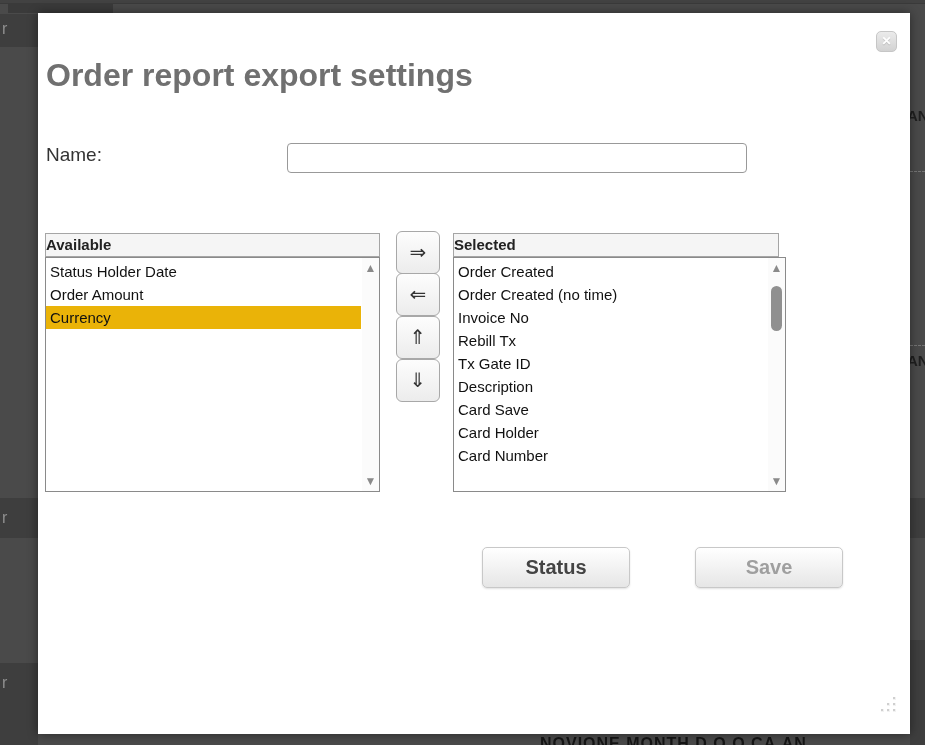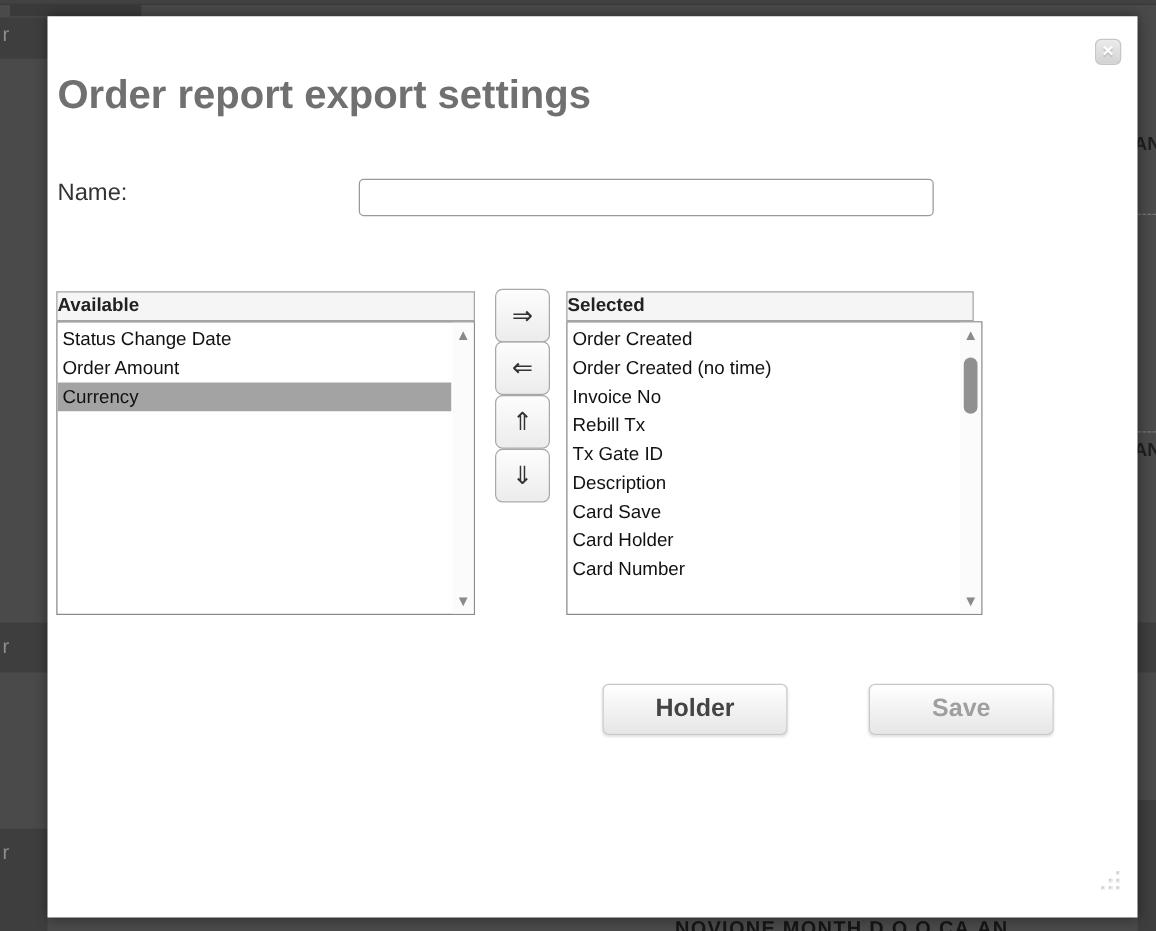--- a/index.html
+++ b/index.html
@@ -69,21 +69,21 @@
     background: #ffffff; border: 1px solid #8a8a8a;
     overflow: hidden;
   }
   .list-items { position:absolute; left:0; top:2px; right:18px; }
   .list-item {
     height: 23px; line-height: 23px;
     font-size: 15px; color: #111111;
     padding: 0 4px; white-space: nowrap; overflow: hidden;
     cursor: default;
   }
-  .list-item.highlighted { background: #a3a3a3; }
+  .list-item.highlighted { background: #eab308; }
 
   .vscroll {
     position: absolute; top: 0; right: 0; bottom: 0; width: 17px;
     background: #fbfbfb;
   }
   .vscroll .arrow {
     position: absolute; left: 0; width: 17px; height: 16px;
     color: #8a8a8a; font-size: 12px; line-height: 16px; text-align: center;
     cursor: pointer;
   }
@@ -157,21 +157,21 @@
     <div class="close-btn">✕</div>
 
     <h1 class="dlg-title">Order report export settings</h1>
 
     <label class="name-label">Name:</label>
     <input class="name-input" type="text" value="" style="">
 
     <div class="list-header" style="left:7px; width:335px;">Available</div>
     <div class="list-box" style="left:7px; width:335px;">
       <div class="list-items">
-          <div class="list-item">Status Change Date</div>
+          <div class="list-item">Status Holder Date</div>
           <div class="list-item">Order Amount</div>
           <div class="list-item highlighted">Currency</div>
         </div>
       <div class="vscroll">
         <div class="arrow up">▲</div>
         <div class="arrow down">▼</div>
       </div>
     </div>
 
     <div class="xfer-btn xfer-1">⇒</div>
@@ -192,21 +192,21 @@
           <div class="list-item">Card Holder</div>
           <div class="list-item">Card Number</div>
         </div>
       <div class="vscroll">
         <div class="arrow up">▲</div>
         <div class="thumb"></div>
         <div class="arrow down">▼</div>
       </div>
     </div>
 
-    <div class="action-btn cancel-btn">Holder</div>
+    <div class="action-btn cancel-btn">Status</div>
     <div class="action-btn save-btn">Save</div>
 
     <div class="resize-grip">
       <i style="right:0; top:0;"></i>
       <i style="right:6px; top:6px;"></i>
         <i style="right:0; top:6px;"></i>
       <i style="right:12px; top:12px;"></i>
         <i style="right:6px; top:12px;"></i>
         <i style="right:0; top:12px;"></i>
     </div>

